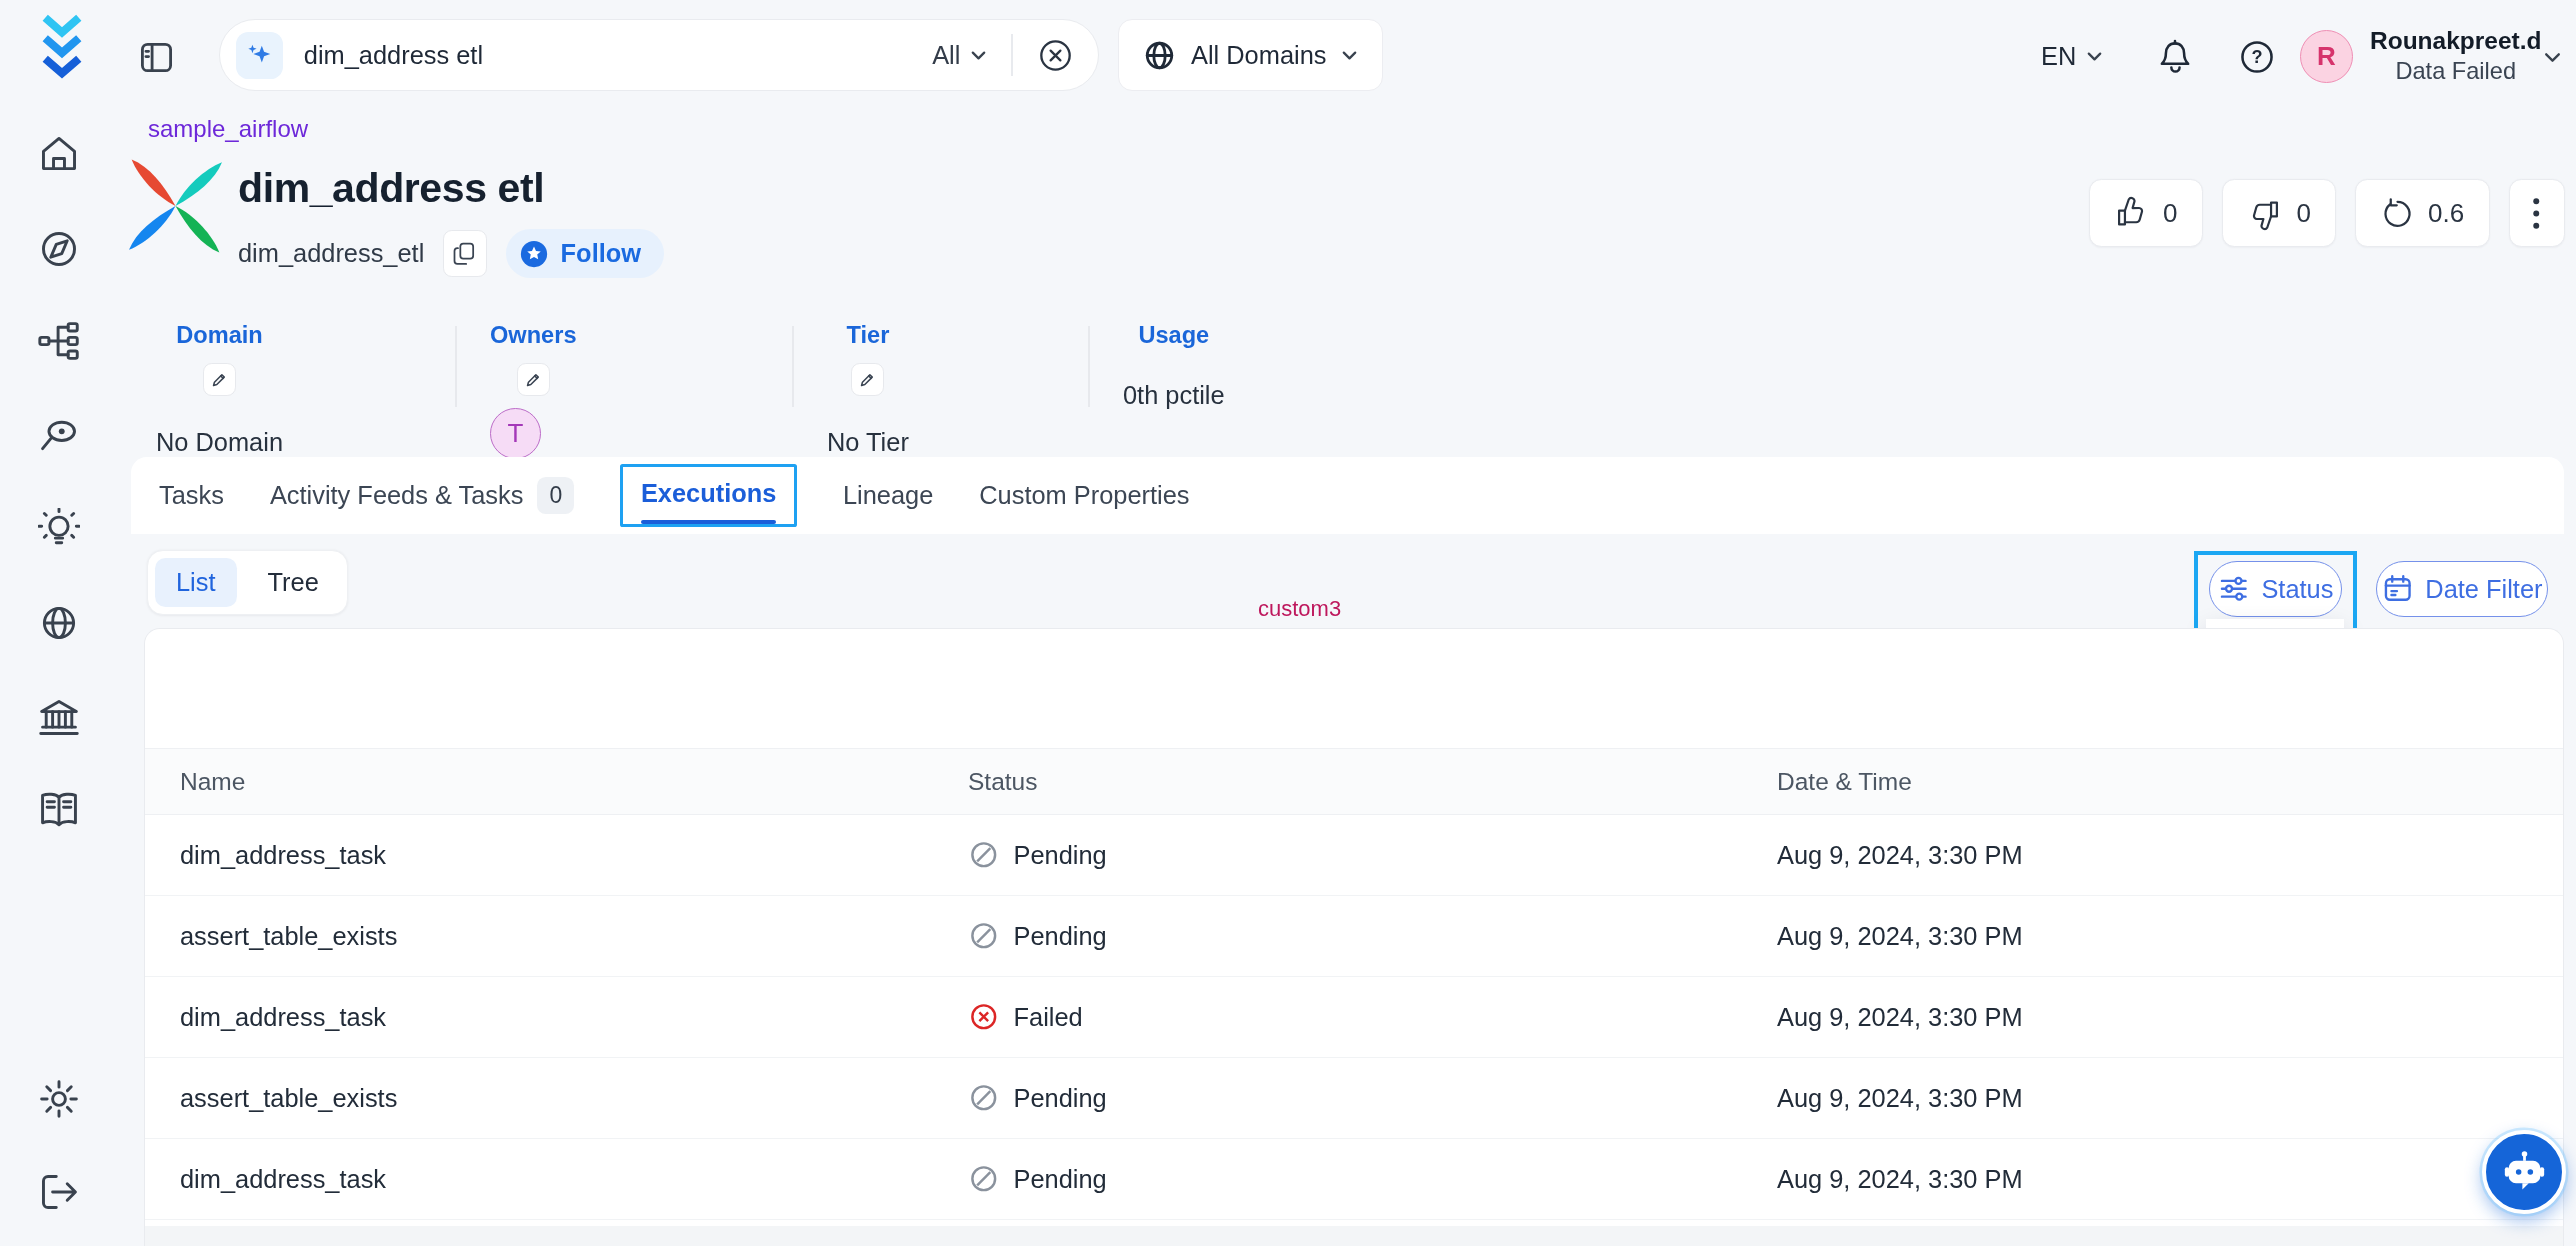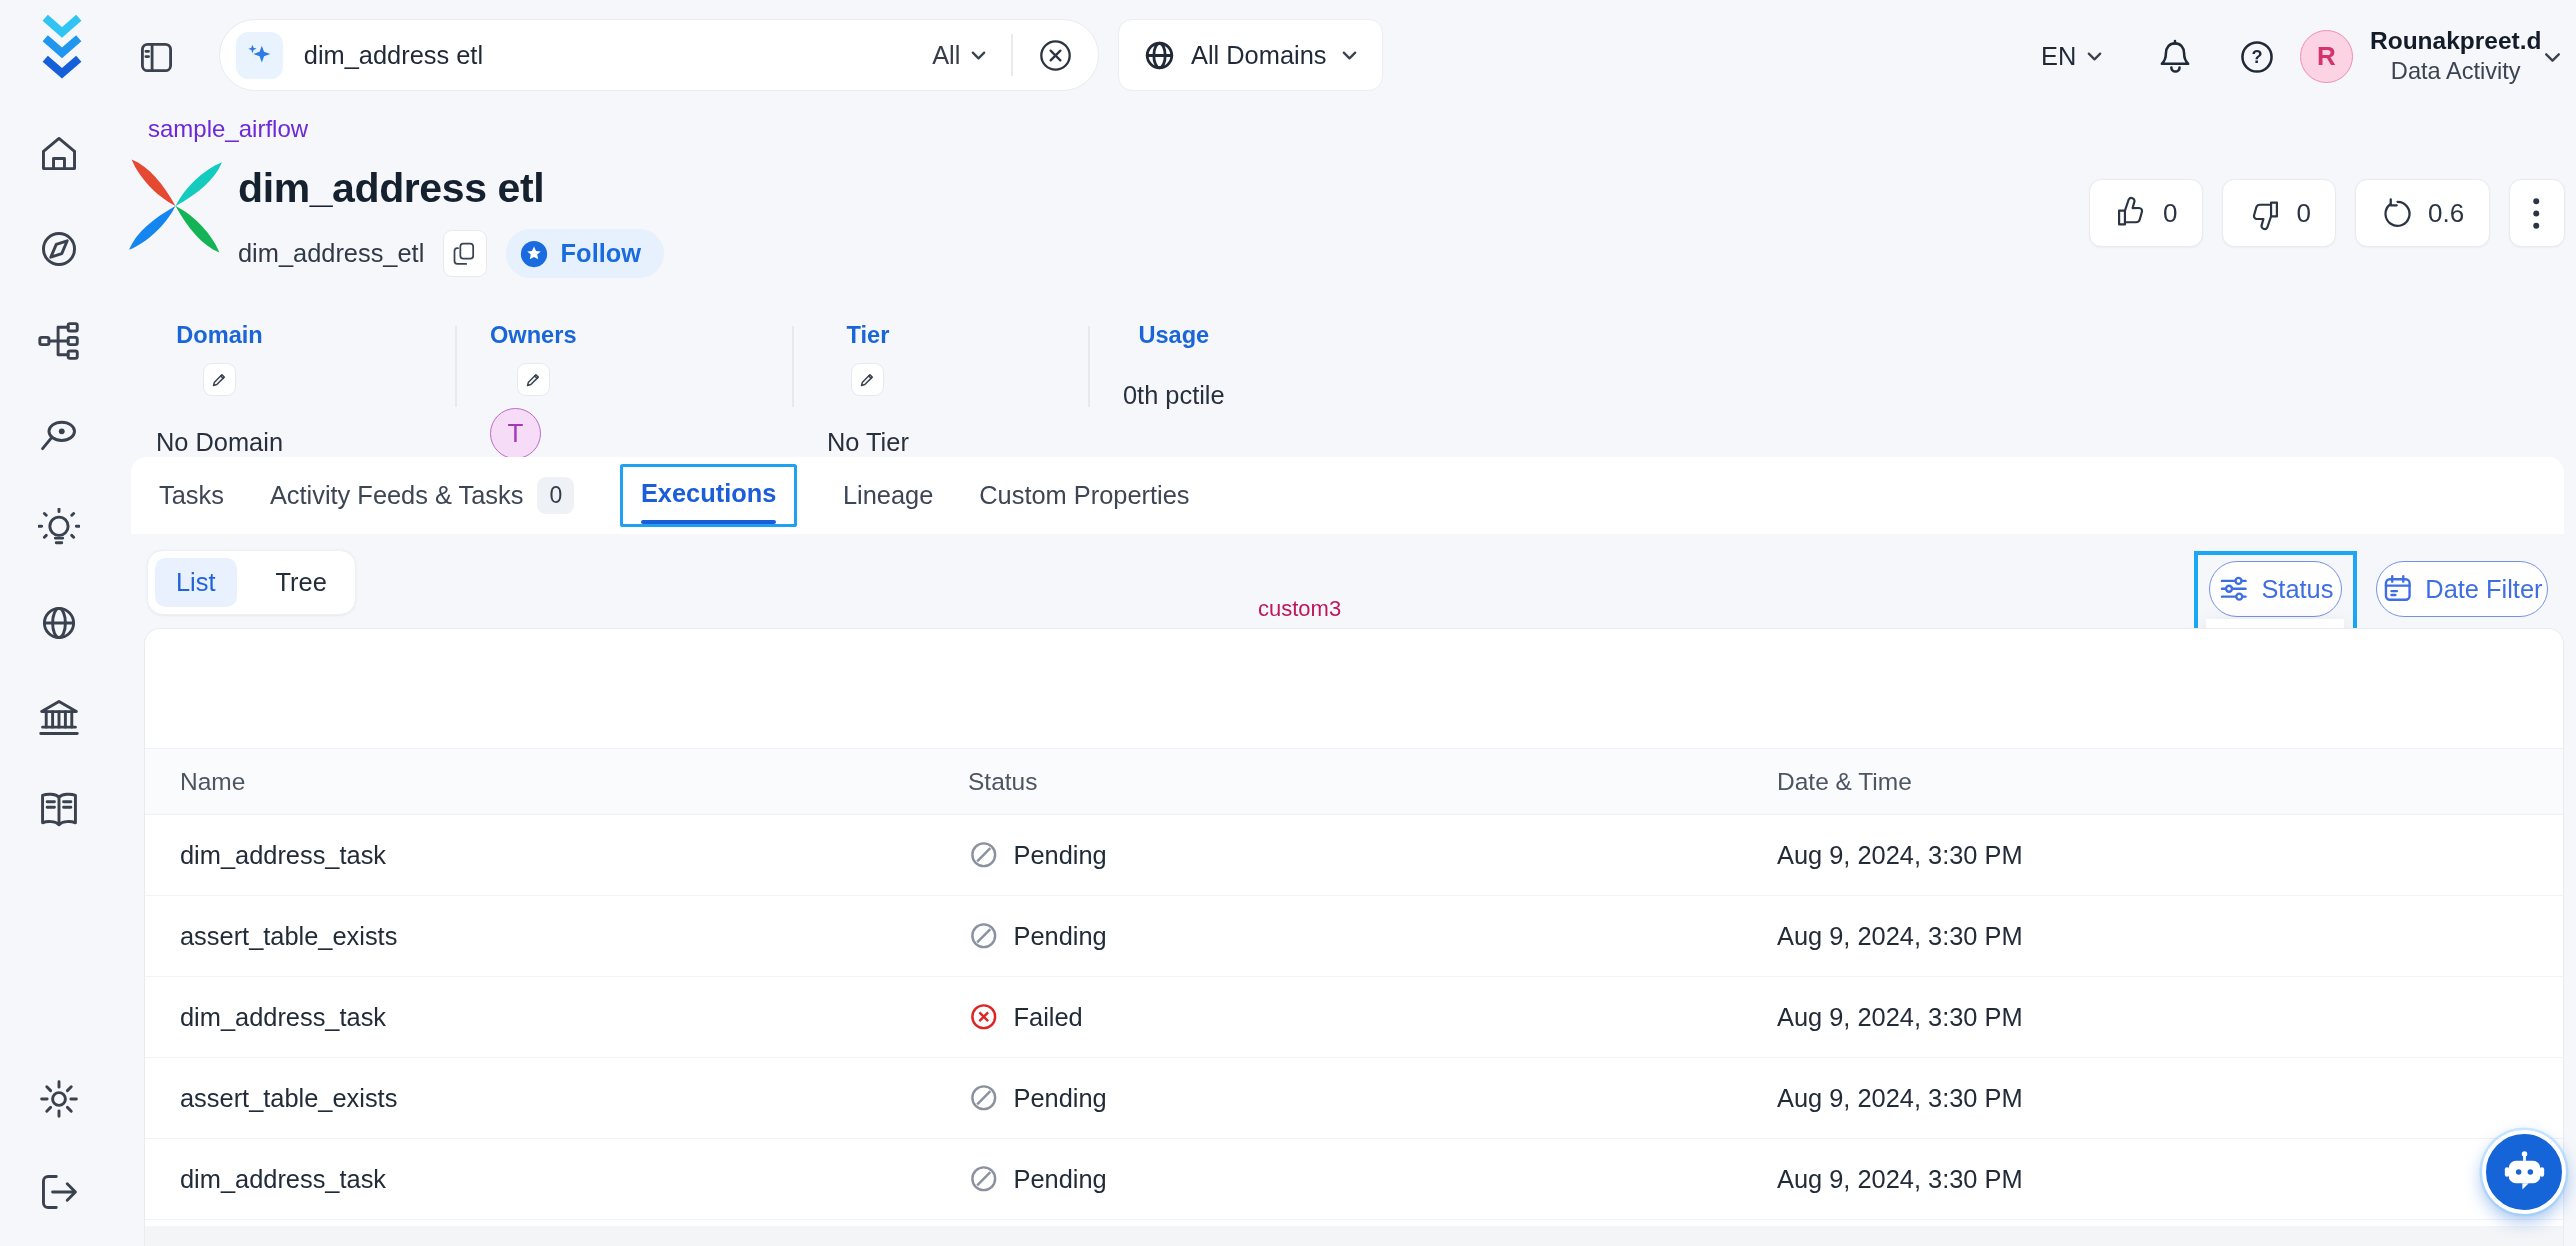--- a/index.html
+++ b/index.html
@@ -94,21 +94,21 @@
   .tab-badge { min-width:37px; height:37px; border-radius:8.8px; background:#eef1f5;
     display:flex; align-items:center; justify-content:center; font-size:23px; color:#333c49; }
   .tab-active-box { border:3.5px solid #1ea1f2; border-radius:2.6px; padding:12.3px 17.5px 0 17.5px;
     display:flex; flex-direction:column; align-items:center; cursor:pointer; }
   .tab-active-label { font-size:25.4px; font-weight:700; color:#1b5ed9; }
   .tab-active-underline { width:100%; height:4.4px; background:#1b5ed9; border-radius:2.6px; margin-top:12.3px; }
 
   
   .seg-control { position:absolute; left:147px; top:550px; height:65px; background:#fff;
     border:1.8px solid #eef0f3; border-radius:15.8px; box-shadow:0 0.9px 2.6px rgba(16,24,40,.06);
-    display:flex; align-items:center; padding:0 7px; gap:18px; }
+    display:flex; align-items:center; padding:0 7px; gap:10px; }
   .seg-chip { height:49px; padding:0 21px; border-radius:10.5px; display:flex; align-items:center;
     font-size:25.4px; cursor:pointer; color:#222c3a; }
   .seg-chip.active { background:#e8f1fd; color:#2064dd; }
   .stray-label { position:absolute; left:1258px; top:596px; font-size:22px; color:#be185d; }
 
   .pill-btn { height:56px; border:1.8px solid #7591ea; border-radius:29px; background:#fff;
     display:flex; align-items:center; justify-content:center; gap:12.3px;
     font-size:25.4px; color:#3e6ee2; cursor:pointer; }
   .datefilter-btn { position:absolute; left:2376px; top:561px; width:172px; }
   .status-annotation { position:absolute; left:2194px; top:551px; width:163px; height:368px;
@@ -287,21 +287,21 @@
       <circle cx="22" cy="22" r="16" fill="none" stroke="#1f2937" stroke-width="2.8"></circle>
       <text x="22" y="29" text-anchor="middle" font-size="20" font-weight="700" fill="#1f2937" font-family="Liberation Sans, sans-serif">?</text>
     </svg>
 </div>
 
 <div class="user-avatar">
   <span>R</span>
 </div>
 <div class="user-block">
   <div class="user-name">Rounakpreet.d</div>
-  <div class="user-role">Data Activity</div>
+  <div class="user-role">Data Failed</div>
 </div>
 <div class="user-chevron">
   <svg class="ic" viewBox="0 0 20 20" width="21" height="21" style="stroke-width:2.2">
       <path d="M4 7 L10 13 L16 7"></path>
     </svg>
 </div>
 
 <div class="breadcrumb">sample_airflow</div>
 
 <div class="airflow-logo">

